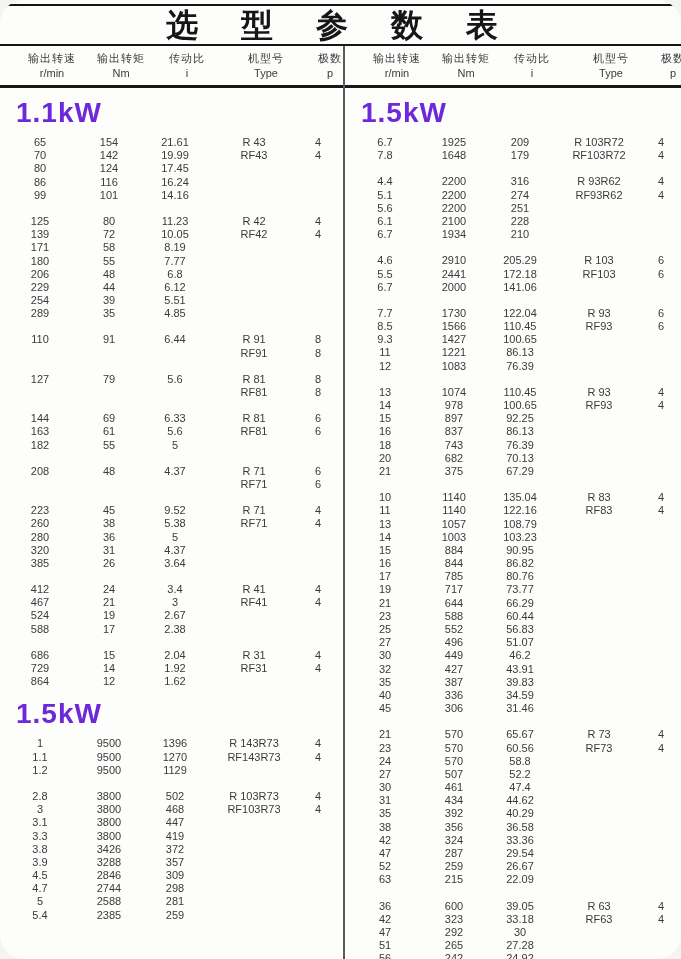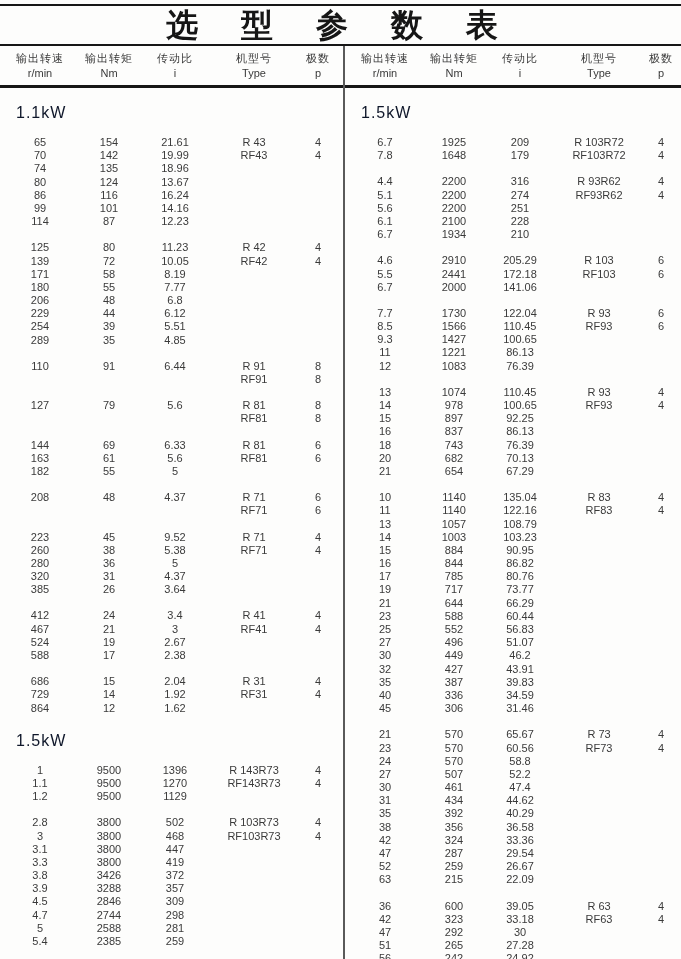--- a/index.html
+++ b/index.html
@@ -8,20 +8,21 @@
     background:#f4f4f2;
     font-family:"Liberation Sans", sans-serif;
     color:#333;
     -webkit-font-smoothing:antialiased;
   }
   .page{
     position:relative;
     width:681px;height:959px;
     background:#fdfdfc;
     overflow:hidden;
+    border-radius:24px;
   }
   .top-rule{
     height:2px;background:#161616;
     margin:4px 0 0 0;
   }
   .page-title{
     margin:1px 0 0 0;
     text-align:center;
     font-size:32px;
     font-weight:bold;
@@ -35,31 +36,31 @@
   .col-divider{
     position:absolute;left:343px;top:0;bottom:0;width:2px;
     background:#5a5a5a;
   }
   .header-flex,.body-flex{display:flex;}
   .half{width:340px;}
   .half.right{width:336px;margin-left:5px;}
   .head-row{
     display:grid;
     grid-template-columns:80px 58px 74px 84px 44px;
-    padding:5px 0 4px 0;
+    padding:5px 0 4px 12px;
   }
   .half.right .head-row{grid-template-columns:80px 58px 74px 84px 40px;}
   .head-cell{text-align:center;font-size:11px;line-height:15px;color:#3a3a3a;}
   .head-cn{letter-spacing:1px;}
   .head-unit{}
   .thick-rule{height:3px;background:#161616;}
   .kw{
-    font-size:16px;
-    font-weight:normal;
-    color:#0f172a;
+    font-size:28px;
+    font-weight:bold;
+    color:#6d28d9;
     margin:12px 0 10px 16px;
     letter-spacing:1px;
     line-height:26px;
   }
   .group{margin-bottom:13px;margin-top:9px;}
   .row{
     display:grid;
     grid-template-columns:80px 58px 74px 84px 44px;
     height:13.2px;
   }
@@ -149,51 +150,37 @@
               <span class="cell">4</span>
             </div>
             <div class="row">
               <span class="cell">70</span>
               <span class="cell">142</span>
               <span class="cell">19.99</span>
               <span class="cell">RF43</span>
               <span class="cell">4</span>
             </div>
             <div class="row">
-              <span class="cell">74</span>
-              <span class="cell">135</span>
-              <span class="cell">18.96</span>
-              <span class="cell"></span>
-              <span class="cell"></span>
-            </div>
-            <div class="row">
               <span class="cell">80</span>
               <span class="cell">124</span>
-              <span class="cell">13.67</span>
+              <span class="cell">17.45</span>
               <span class="cell"></span>
               <span class="cell"></span>
             </div>
             <div class="row">
               <span class="cell">86</span>
               <span class="cell">116</span>
               <span class="cell">16.24</span>
               <span class="cell"></span>
               <span class="cell"></span>
             </div>
             <div class="row">
               <span class="cell">99</span>
               <span class="cell">101</span>
               <span class="cell">14.16</span>
-              <span class="cell"></span>
-              <span class="cell"></span>
-            </div>
-            <div class="row">
-              <span class="cell">114</span>
-              <span class="cell">87</span>
-              <span class="cell">12.23</span>
               <span class="cell"></span>
               <span class="cell"></span>
             </div>
           </div>
           <div class="group">
             <div class="row">
               <span class="cell">125</span>
               <span class="cell">80</span>
               <span class="cell">11.23</span>
               <span class="cell">R 42</span>
@@ -660,21 +647,21 @@
             </div>
             <div class="row">
               <span class="cell">20</span>
               <span class="cell">682</span>
               <span class="cell">70.13</span>
               <span class="cell"></span>
               <span class="cell"></span>
             </div>
             <div class="row">
               <span class="cell">21</span>
-              <span class="cell">654</span>
+              <span class="cell">375</span>
               <span class="cell">67.29</span>
               <span class="cell"></span>
               <span class="cell"></span>
             </div>
           </div>
           <div class="group">
             <div class="row">
               <span class="cell">10</span>
               <span class="cell">1140</span>
               <span class="cell">135.04</span>

